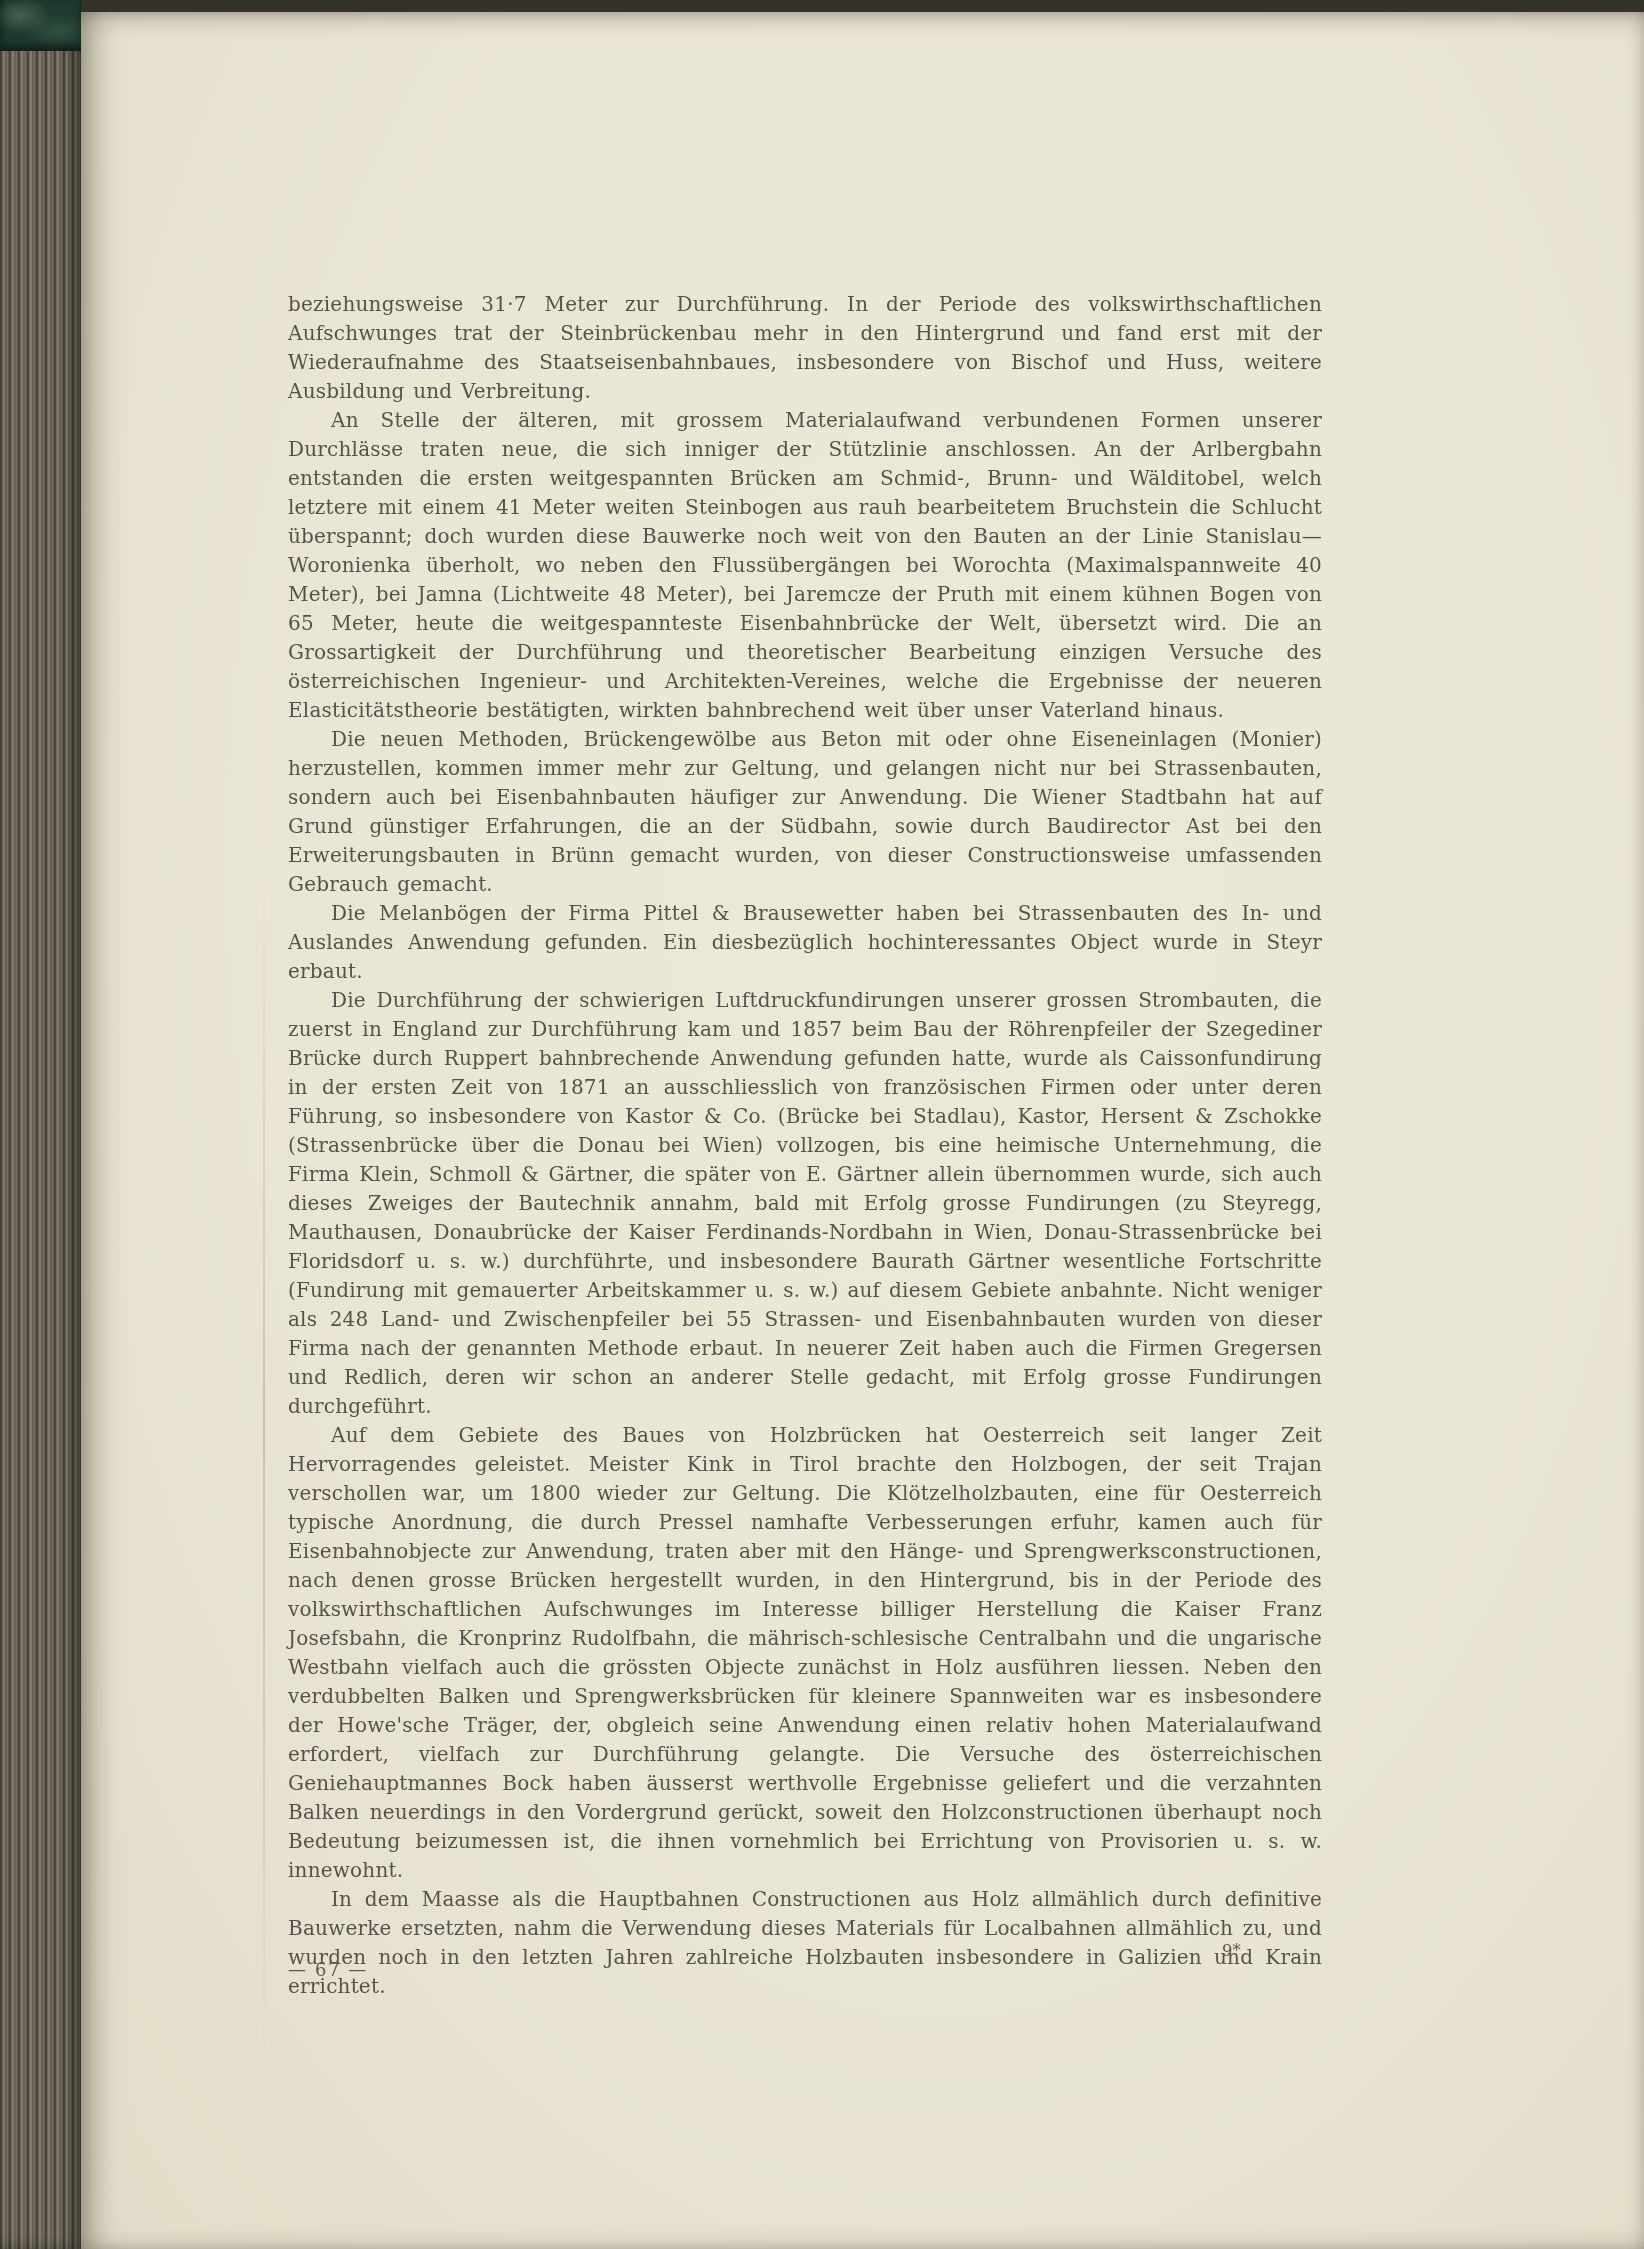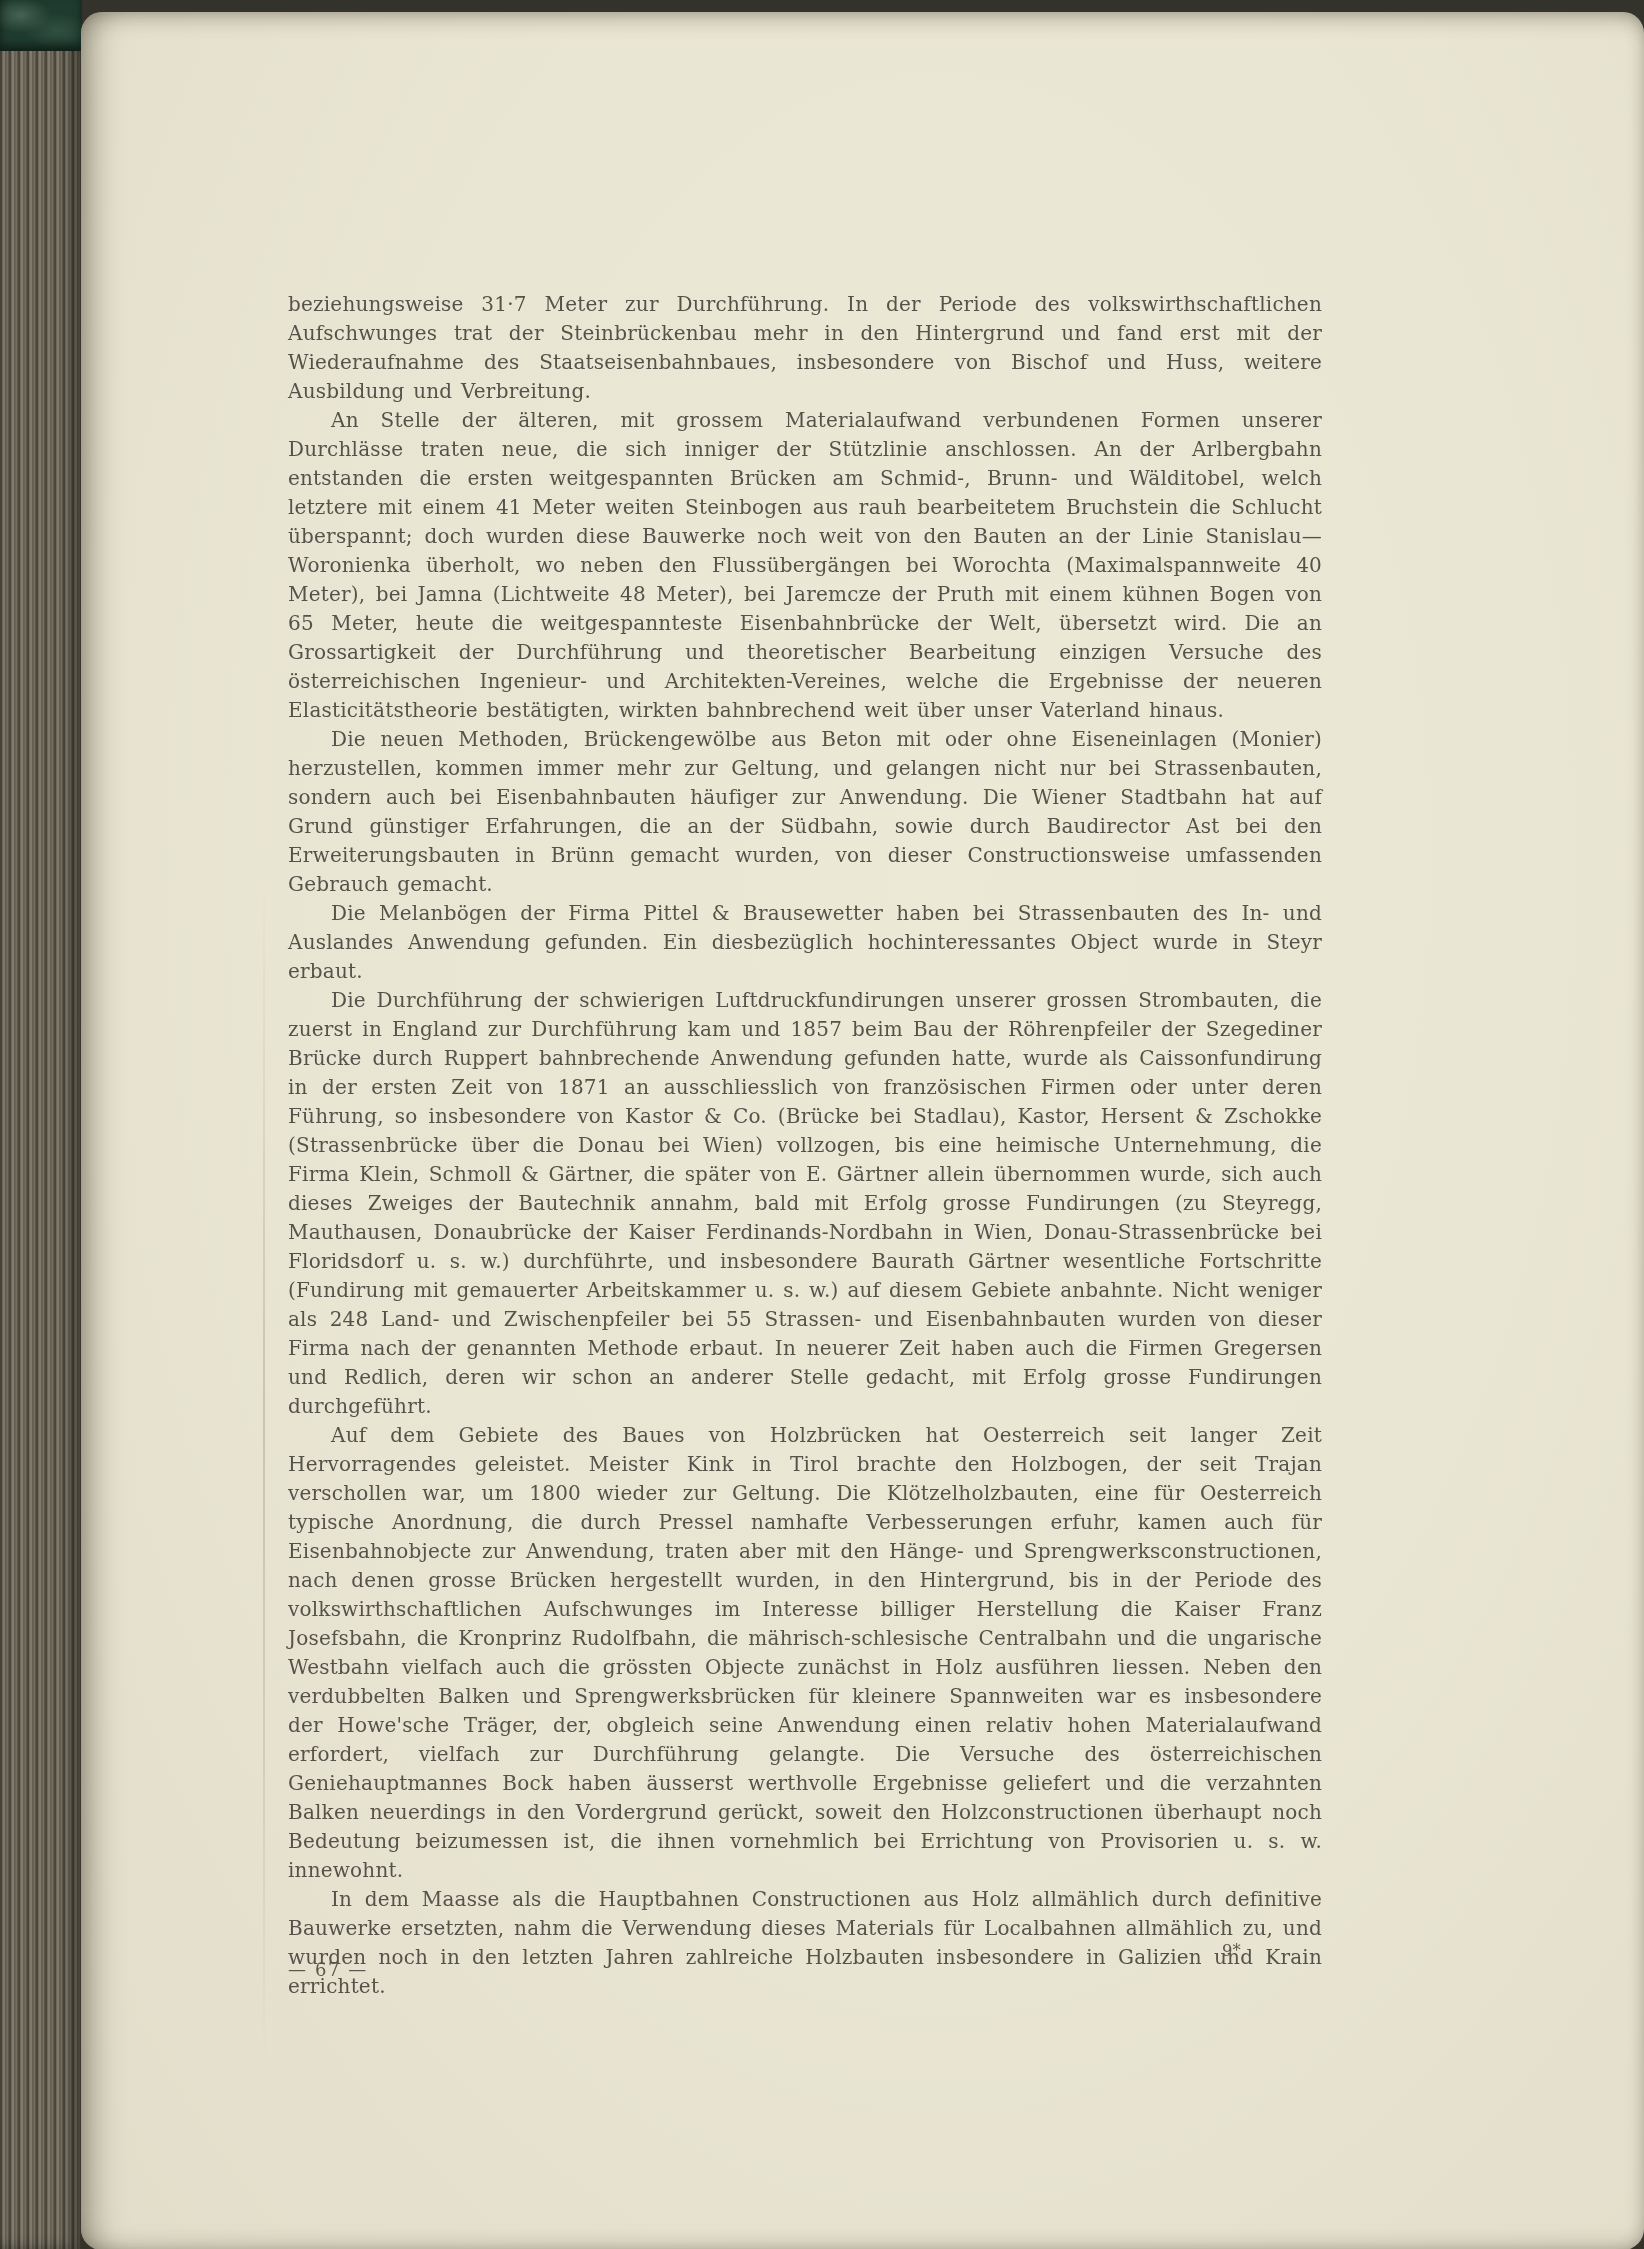--- a/index.html
+++ b/index.html
@@ -52,21 +52,20 @@
     top: 11.5px;
     right: 0;
     bottom: 0;
     background:
       radial-gradient(ellipse at 55% 38%, #ede9d7 0%, #e9e5d3 55%, #e1ddc9 100%);
     box-shadow:
       inset 21.4px 0 33px -13px rgba(70,64,46,0.50),
       inset 0 13px 25px -13px rgba(70,64,46,0.40),
       inset -8.2px 0 20px -11.5px rgba(70,64,46,0.30),
       inset 0 -10px 21.4px -13px rgba(70,64,46,0.30);
-    border-radius: 21px;
   }
 
   
   .crease {
     position: absolute;
     left: 182px;
     top: 863px;
     width: 1.6px;
     height: 1192px;
     background: linear-gradient(to bottom,

